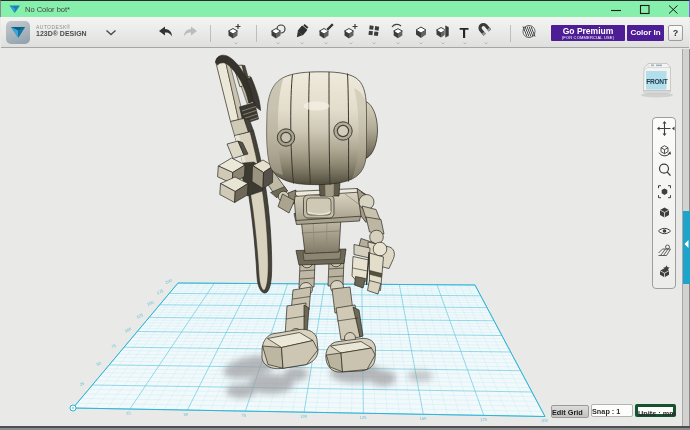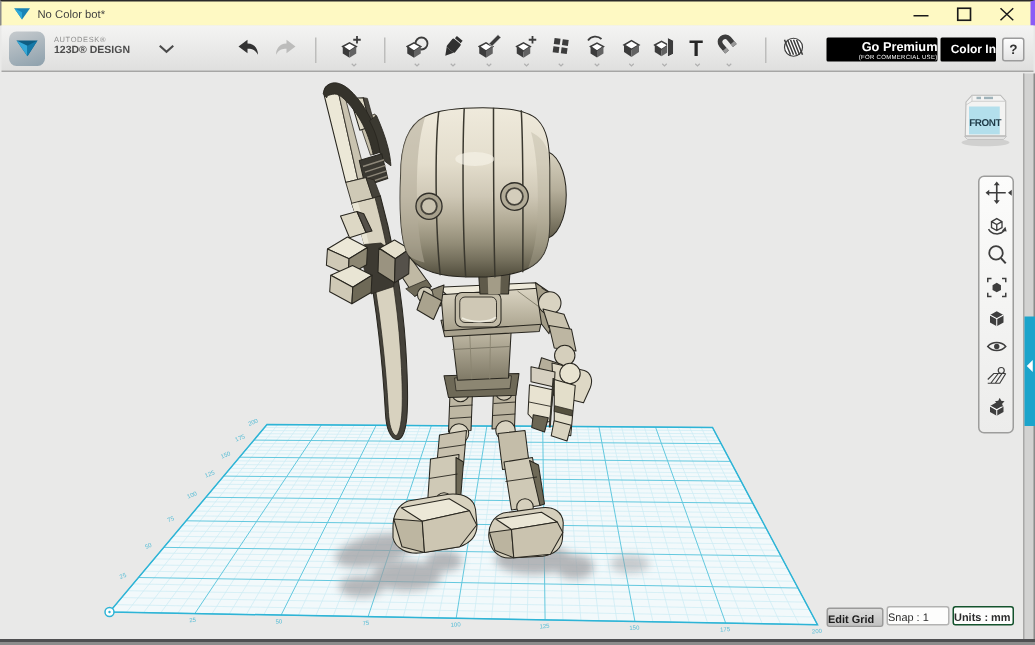--- a/index.html
+++ b/index.html
@@ -1,38 +1,38 @@
 <!DOCTYPE html>
 <html><head><meta charset="utf-8"><style>
 *{margin:0;padding:0;box-sizing:border-box}
 html,body{width:690px;height:430px;overflow:hidden;font-family:"Liberation Sans",sans-serif;background:#e9e9e8}
 #win{position:relative;width:690px;height:430px}
-#titlebar{position:absolute;left:0;top:0;width:690px;height:17px;background:#fef9c3;border-top:1px solid #2a2a2a;border-left:1px solid #8a8a8a;border-right:3px solid #8b5cf6}
+#titlebar{position:absolute;left:0;top:0;width:690px;height:17px;background:#86efac;border-top:1px solid #2a2a2a;border-left:1px solid #8a8a8a;border-right:1px solid #8b5cf6}
 #tb-logo{position:absolute;left:8px;top:4px}
 #tb-text{position:absolute;left:24px;top:3.5px;font-size:7.5px;color:#3f3f3f}
 #winbtns{position:absolute;right:0;top:0}
 #toolbar{position:absolute;left:1px;top:17px;width:688px;height:31px;background:linear-gradient(#f4f4f3,#e9e9e8 55%,#dfdfde);border-bottom:1px solid #a6a6a5}
 #canvas{position:absolute;left:1px;top:49px;width:682px;height:377px;background:#e9e9e8;overflow:hidden}
 #rightcol{position:absolute;left:682px;top:49px;width:8px;height:377px;background:#d2d2d1;border-left:1px solid #a8a8a7;border-right:1px solid #8a8a8a}
 #bluestrip{position:absolute;left:683px;top:211px;width:7px;height:73px;background:#1ca4cb}
 #bluestrip svg{position:absolute;left:0;top:29px}
 #botborder{position:absolute;left:0;top:426px;width:690px;height:4px;background:linear-gradient(#4f4f51 0 45%,#8c8c8c 45%)}
-.gpbtn{position:absolute;background:#000000;color:#fff;text-align:right;border-radius:1px}
+.gpbtn{position:absolute;background:#4c1d95;color:#fff;text-align:center;border-radius:1px}
 #gopremium{left:551px;top:25px;width:74px;height:16px}
 #gopremium .l1{font-size:8.5px;font-weight:bold;line-height:9px;padding-top:1.5px}
 #gopremium .l2{font-size:4px;line-height:4px;letter-spacing:.2px}
 #signin{left:627px;top:25px;width:37px;height:16px;font-size:8px;font-weight:bold;line-height:16px}
 #helpbtn{position:absolute;left:668px;top:25px;width:15px;height:16px;background:linear-gradient(#fdfdfd,#e4e4e4);border:1px solid #9c9c9c;border-radius:2px;text-align:center;font-size:9px;font-weight:bold;color:#333;line-height:14px}
 #vtools{position:absolute;left:652px;top:117px;width:24px;height:172px;background:linear-gradient(#fcfcfb,#ececeb);border:1px solid #9d9d9c;border-radius:4px}
 #viewcube{position:absolute;left:640px;top:62px}
 #bottombtns{position:absolute;left:551px;top:404px;font-size:7.3px}
 #bottombtns div{position:absolute;height:13px;line-height:13px;white-space:nowrap}
 #editgrid{left:0px;top:1px;width:38px;background:linear-gradient(#dcdcdb,#c2c2c1);border:1px solid #9a9a99;border-radius:2px;font-weight:bold;color:#1c1c1c}
-#snapbox{left:40px;top:0px;width:42px;background:#fdfdfc;border:1px solid #b3b3b2;border-radius:2px;color:#2c2c2c;font-weight:normal}
-#unitsbox{left:84px;top:0px;width:41px;background:#fdfdfc;border:1px solid #14532d;border-radius:2px;color:#2c2c2c;font-weight:bold}
+#snapbox{left:40px;top:0px;width:42px;background:#fdfdfc;border:1px solid #b3b3b2;border-radius:2px;color:#2c2c2c;font-weight:bold}
+#unitsbox{left:84px;top:0px;width:41px;background:#fdfdfc;border:3px solid #14532d;border-radius:2px;color:#2c2c2c;font-weight:bold}
 .sep{position:absolute;top:8px;width:1px;height:17px;background:#bdbdbc}
 #audesk{position:absolute;left:5px;top:4px;width:24px;height:23px;border-radius:5px;background:linear-gradient(160deg,#c7cbce,#8da0ac)}
 #adtxt1{position:absolute;left:35px;top:7px;font-size:5px;letter-spacing:.4px;color:#8e8e8e}
 #adtxt2{position:absolute;left:35px;top:13px;font-size:7px;font-weight:bold;color:#4c4c4c}
 </style></head>
 <body>
 <div id="win">
 
 <div id="canvas">
 <svg width="682" height="377" viewBox="1 49 682 377" font-family="Liberation Sans, sans-serif">

